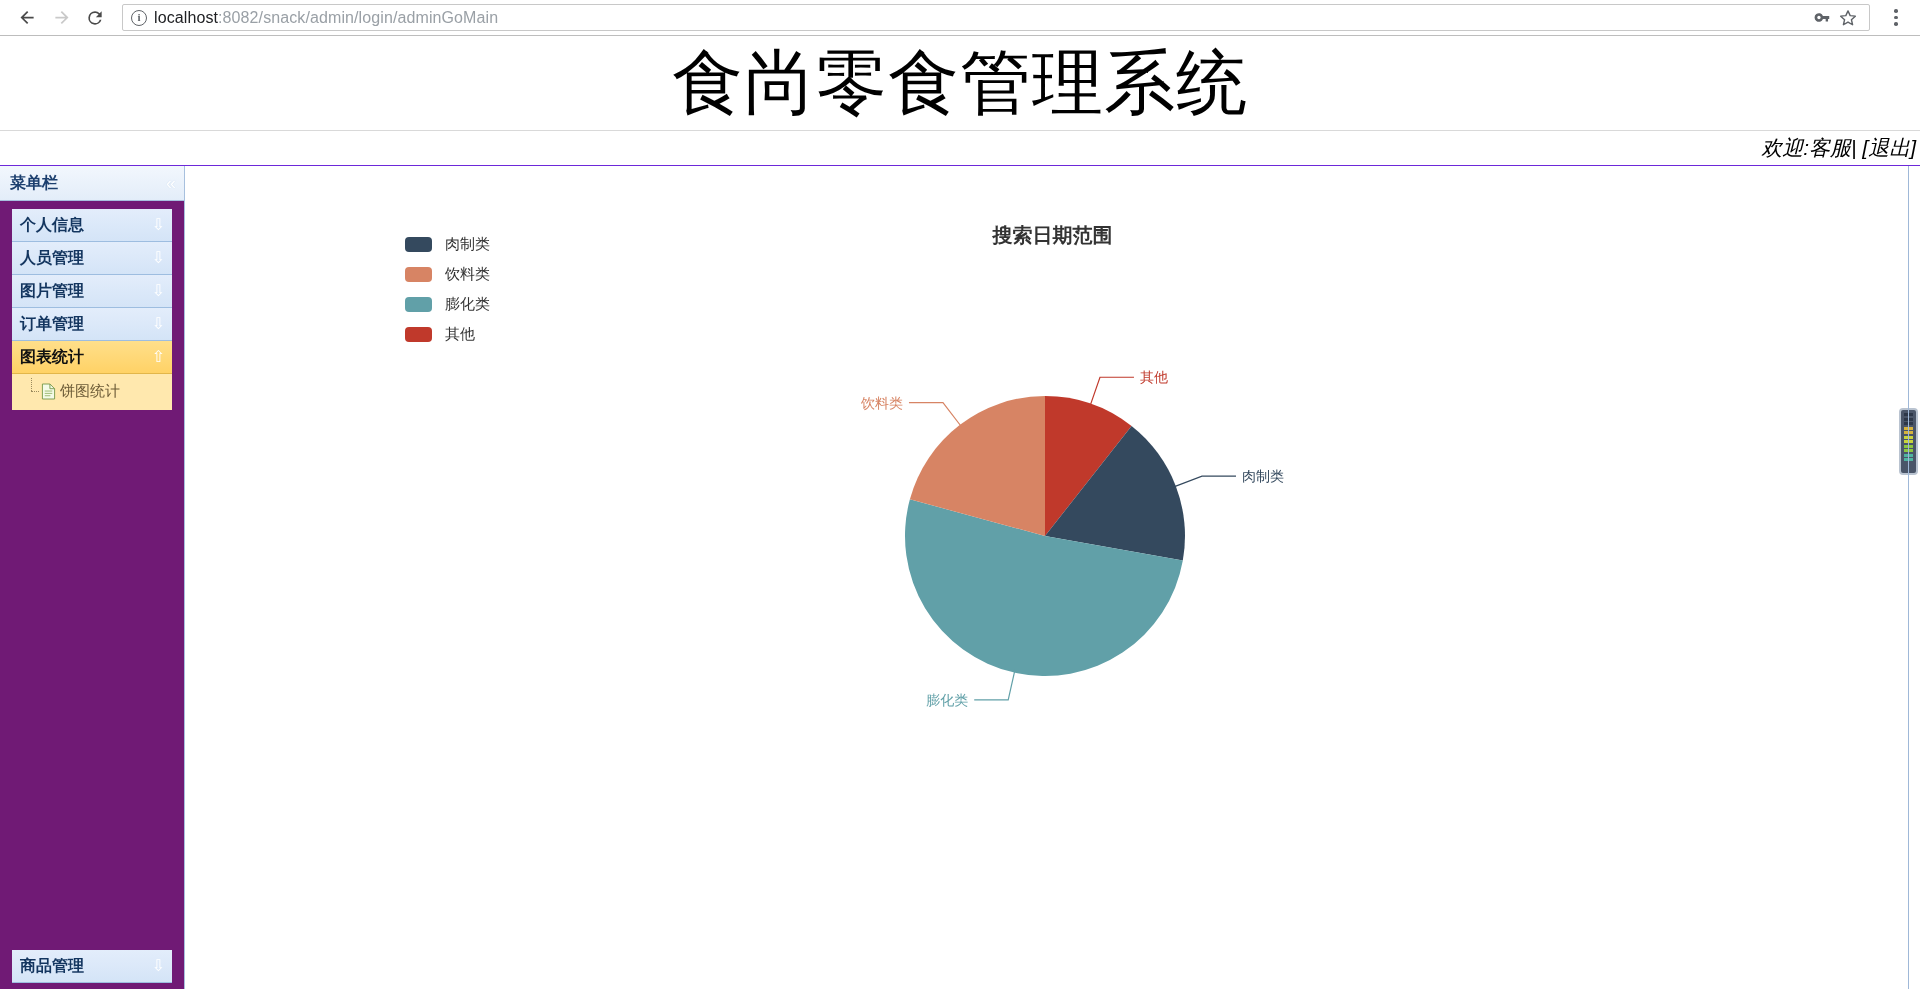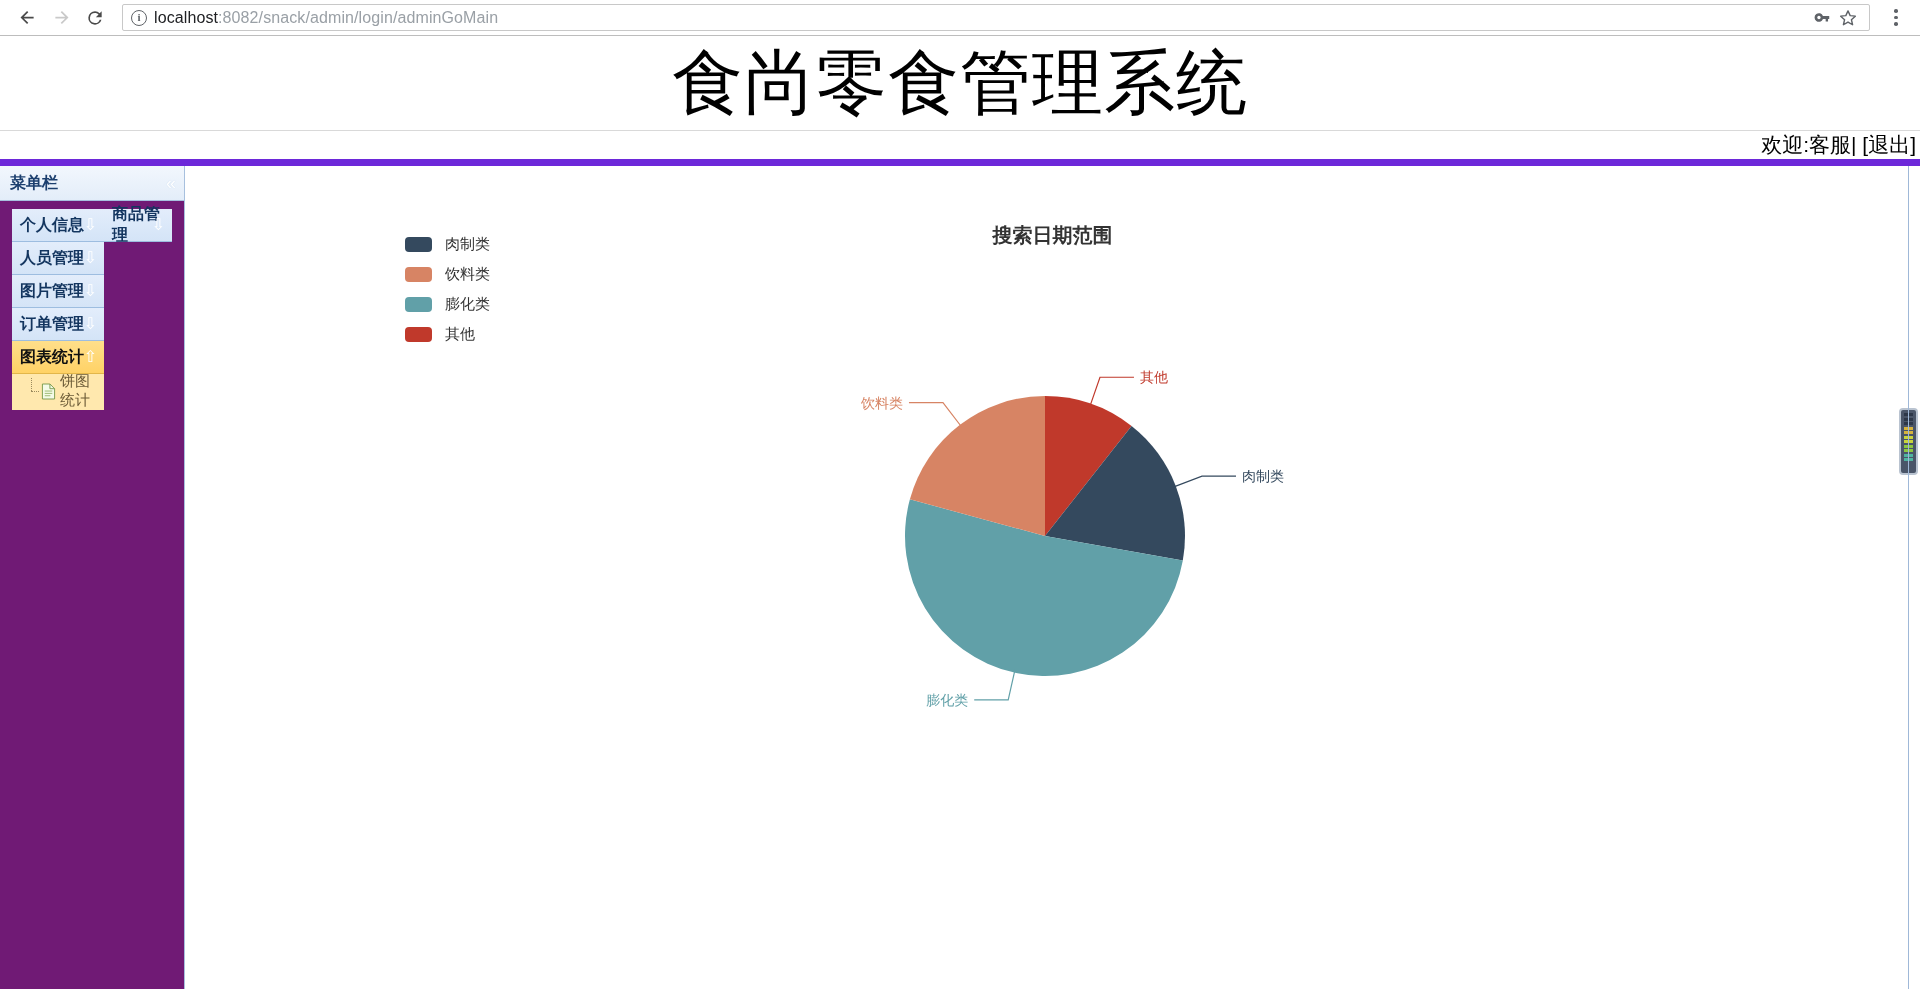--- a/index.html
+++ b/index.html
@@ -79,21 +79,22 @@
   #app-title {
     font-size: 71px;
     font-family: "DejaVu Serif", "Liberation Serif", serif;
     color: #000;
     letter-spacing: 1px;
   }
   #welcome-bar {
     height: 35px;
     display: flex; align-items: center; justify-content: flex-end;
     padding-right: 4px;
-    border-bottom: 7px solid #6d28d9;
+    border-bottom: 1px solid #6d28d9;
+    font-style: italic;
   }
   #welcome-text {
     font-size: 21px;
     color: #000;
   }
 
   
   #app-body {
     display: flex;
     height: calc(989px - 36px - 95px - 35px);
@@ -124,21 +125,21 @@
     position: absolute; right: 8px; top: 50%; transform: translateY(-50%);
     color: #ffffff;
     font-size: 18px;
     line-height: 1;
     text-shadow: 0 0 1px #b9d0ea;
   }
   #menu-list {
     padding: 8px 12px 0 12px;
     flex: 1;
     display: flex;
-    flex-direction: row;
+    flex-direction: column;
   }
   .menu-group { }
   .menu-item {
     height: 33px;
     background: linear-gradient(to bottom, #e3edfb 0%, #d4e4f7 100%);
     border-bottom: 1px solid #9dbde0;
     display: flex; align-items: center;
     padding: 0 8px;
     position: relative;
     cursor: pointer;

